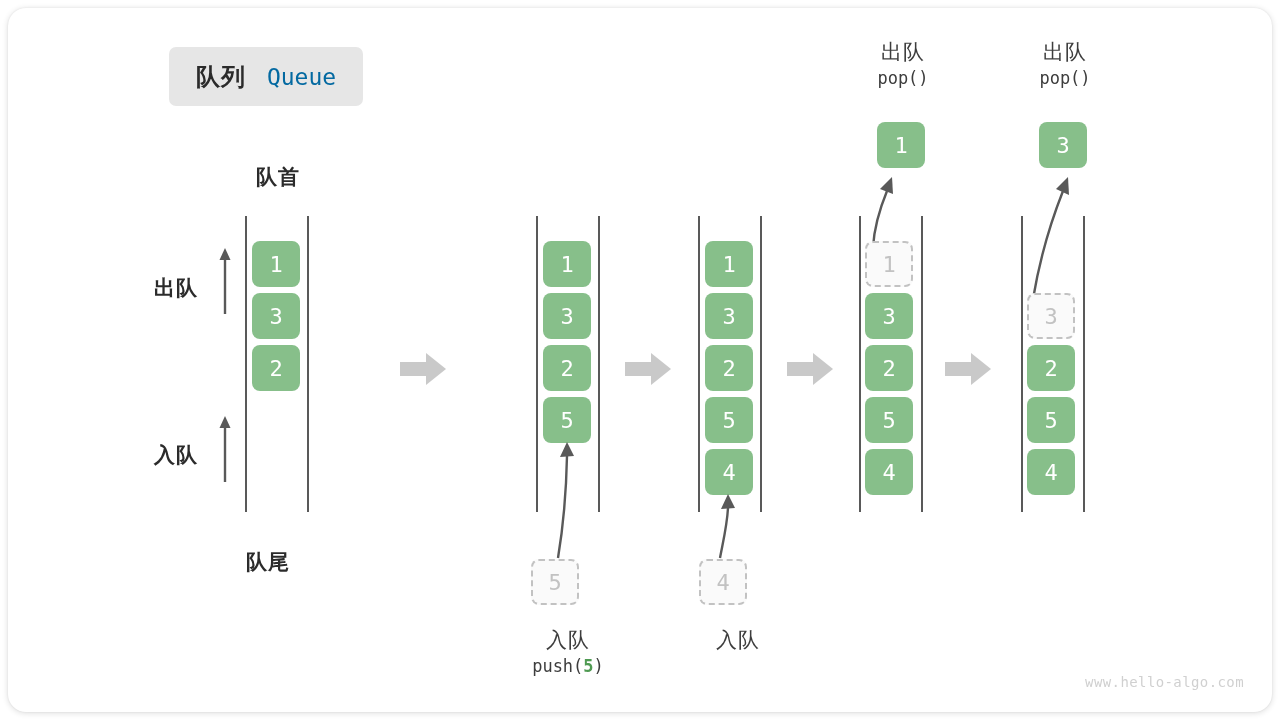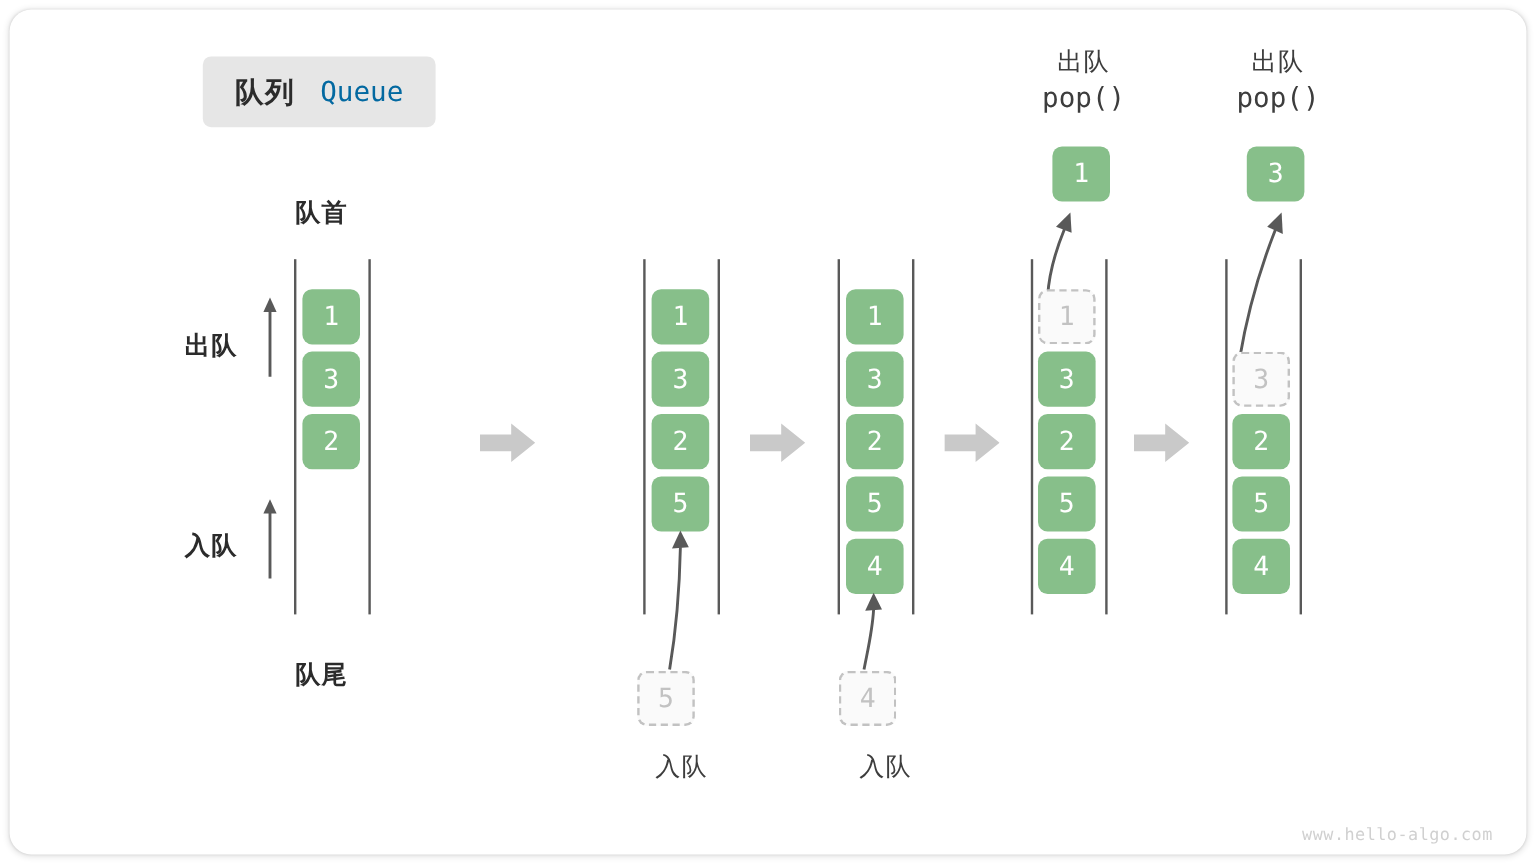--- a/index.html
+++ b/index.html
@@ -46,21 +46,21 @@
     white-space: nowrap; letter-spacing: 1px;
   }
   .op-label {
     text-align: center; white-space: nowrap; line-height: 1.38;
   }
   .op-label .cn {
     font-size: 21px; color: #3d3d3d; font-weight: normal;
     letter-spacing: 1px;
   }
   .op-label .code {
-    font-size: 23px; color: #3d3d3d;
+    font-size: 17px; color: #3d3d3d;
     font-family: "DejaVu Sans Mono", "Liberation Mono", monospace;
   }
   .op-label .code .arg { color: #4f9a52; font-weight: bold; }
 
   
   .rail {
     width: 1.6px; background: #595959;
   }
 
   
@@ -88,37 +88,37 @@
   }
 
   
   .dir-arrow { width: 14px; height: 70px; }
 
   
   .motion { pointer-events: none; }
 
   
   #watermark {
-    right: 28px; bottom: 8px;
+    right: 28px; bottom: 22px;
     font-size: 14px; color: #d0d0d0;
     font-family: "DejaVu Sans Mono", "Liberation Mono", monospace;
     letter-spacing: 0.4px;
   }
 </style>
 </head>
 <body>
 
 <div id="canvas">
 
   <div class="abs" id="title-chip">
     <span class="cn">队列</span>
     <span class="en">Queue</span>
   </div>
 
-  <div class="abs cn-label" style="left:238px; top:155px;">队首</div>
+  <div class="abs cn-label" style="left:248px; top:155px;">队首</div>
   <div class="abs cn-label" style="left:238px; top:540px;">队尾</div>
 
   <div class="abs rail" style="left:237px; top:208px; height:296px;"></div>
   <div class="abs rail" style="left:299px; top:208px; height:296px;"></div>
 
   <div class="abs box filled" style="left:244px; top:233px;">1</div>
   <div class="abs box filled" style="left:244px; top:285px;">3</div>
   <div class="abs box filled" style="left:244px; top:337px;">2</div>
 
   <div class="abs cn-label" style="left:146px; top:266px;">出队</div>
@@ -146,20 +146,21 @@
   <div class="abs box filled" style="left:535px; top:389px;">5</div>
 
   <div class="abs box ghost" style="left:523px; top:551px;">5</div>
   <svg class="abs motion" style="left:530px; top:430px; width:60px; height:125px;" viewBox="0 0 60 125">
     <path d="M 20 120 C 24 96, 28 68, 29 18" stroke="#595959" stroke-width="2.4" fill="none"></path>
     <polygon points="29,4 22,19 36,18" fill="#595959"></polygon>
   </svg>
 
   <div class="abs op-label" style="left:470px; top:618px; width:180px;">
     <div class="cn">入队</div>
+    <div class="code"><span>push(</span><span class="arg">5</span><span>)</span></div>
   </div>
 
   <svg class="abs step-arrow" style="left:617px; top:344px;" viewBox="0 0 46 34">
     <polygon points="0,10 26,10 26,1 46,17 26,33 26,24 0,24" fill="#c9c9c9"></polygon>
   </svg>
 
   <div class="abs rail" style="left:690px; top:208px; height:296px;"></div>
   <div class="abs rail" style="left:752px; top:208px; height:296px;"></div>
 
   <div class="abs box filled" style="left:697px; top:233px;">1</div>

